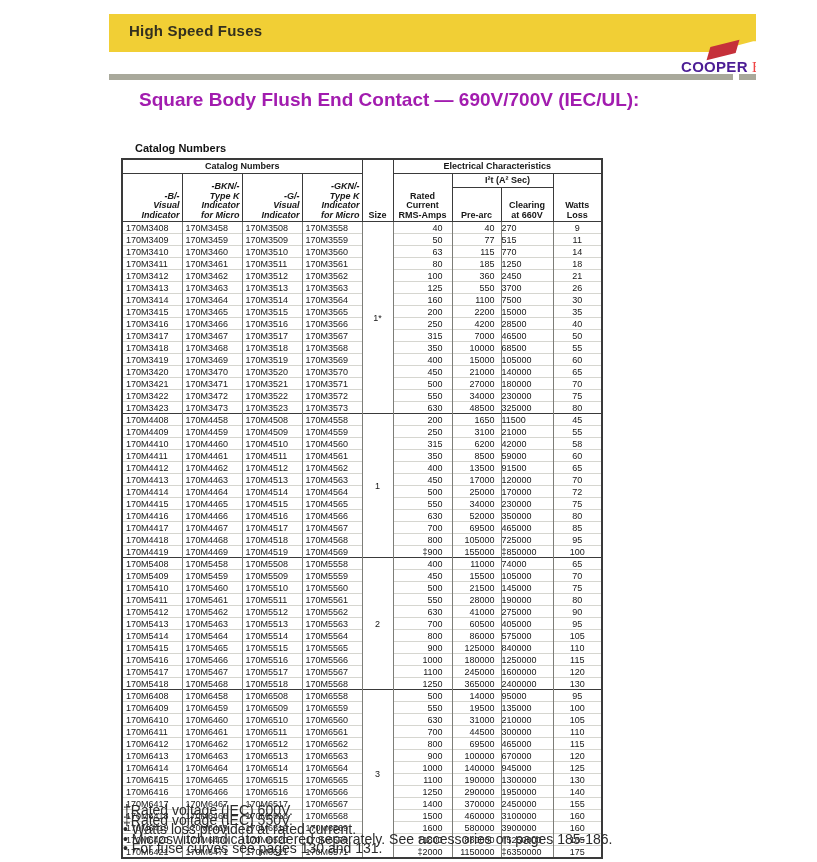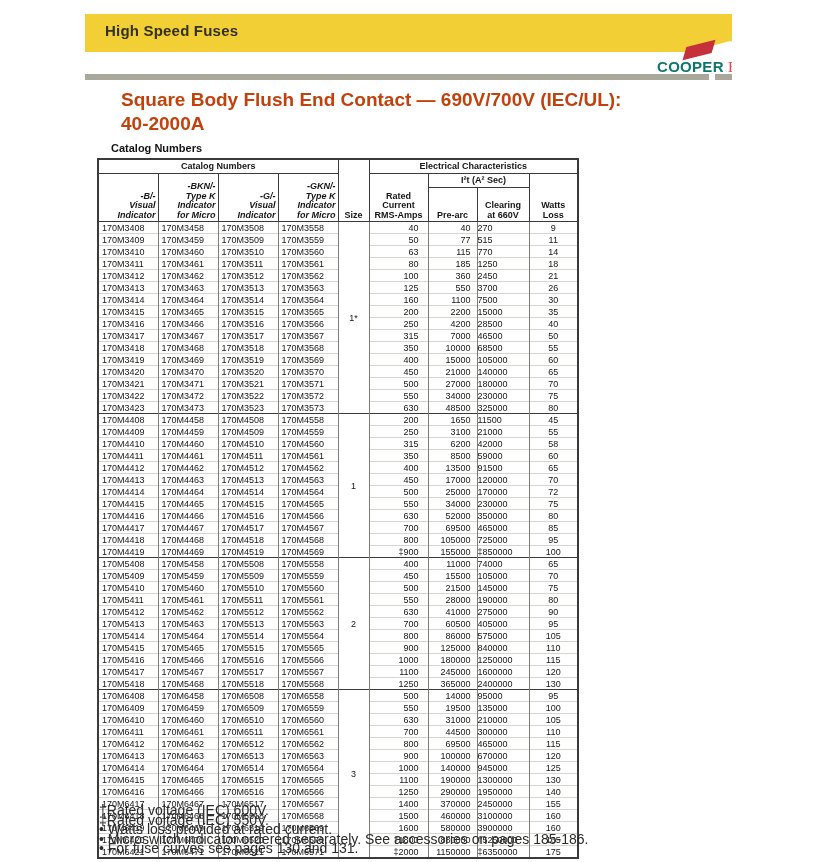--- a/index.html
+++ b/index.html
@@ -1,48 +1,48 @@
 <!DOCTYPE html>
 <html><head>
 <meta charset="utf-8">
 <style>
   html,body { margin:0; padding:0; background:#ffffff; }
   .sheet {
     position:relative; width:732px; height:862px; background:#fff;
-    font-family:"Liberation Sans", sans-serif; color:#1a1a1a; overflow:hidden;
+    font-family:"Liberation Sans", sans-serif; color:#1a1a1a; overflow:hidden;margin-left:24px;
   }
 
   
   .banner {
     position:absolute; left:85px; top:14px; width:732px; height:38px;
     background:#F1CF35;
     clip-path: polygon(0 0, 100% 0, 100% 72%, 88% 72%, 82.5% 100%, 0 100%);
   }
   .banner-label {
     position:absolute; left:20px; top:8px; font-size:15px; font-weight:bold;
     color:#33301f; letter-spacing:0.2px;
   }
 
   
   .logo-red {
     position:absolute; left:684px; top:44px; width:30px; height:12px;
     background:#C5303A; transform: rotate(-14deg) skewX(-30deg);
   }
   .logo-text { position:absolute; left:657px; top:58px; font-size:15px; white-space:nowrap; }
-  .logo-text .cooper { font-weight:bold; color:#0f766e; letter-spacing:0.3px; }
+  .logo-text .cooper { font-weight:bold; color:#4c1d95; letter-spacing:0.3px; }
   .logo-text .bussmann { font-weight:normal; color:#ef4444;font-family:Liberation Serif, serif; }
 
   
   .rule-a { position:absolute; left:85px; top:74px; width:624px; height:6px; background:#A9A99B; }
   .rule-b { position:absolute; left:715px; top:74px; width:95px; height:6px; background:#A9A99B; }
 
   
   .title {
-    position:absolute; left:121px; top:88px; width:560px;
-    font-size:19px; font-weight:bold; line-height:24px; color:#c2410c;
+    position:absolute; left:115px; top:88px; width:560px;
+    font-size:19px; font-weight:bold; line-height:24px; color:#a21caf;
   }
   .section-heading {
     position:absolute; left:111px; top:142px; font-size:11px; font-weight:bold; color:#131313;
   }
 
   
   table.fuse {
     position:absolute; left:97px; top:158px; width:480px;
     border-collapse:collapse; table-layout:fixed;
     font-size:9px; color:#161616; border:2px solid #3a3a3a;
@@ -99,21 +99,20 @@
   <div class="logo-red" style="background: rgb(197, 48, 58);"></div>
   <div class="logo-text">
     <span class="cooper">COOPER</span>
     <span class="bussmann">Bussmann</span>
   </div>
   <div class="rule-a"></div>
   <div class="rule-b"></div>
 
   <div class="title">
     <div>Square Body Flush End Contact — 690V/700V (IEC/UL):</div>
-    <div>40-2000A</div>
   </div>
 
   <div class="section-heading">Catalog Numbers</div>
 
   <table class="fuse">
     <colgroup>
       <col style="width:60px">
         <col style="width:60px">
         <col style="width:60px">
         <col style="width:60px">

